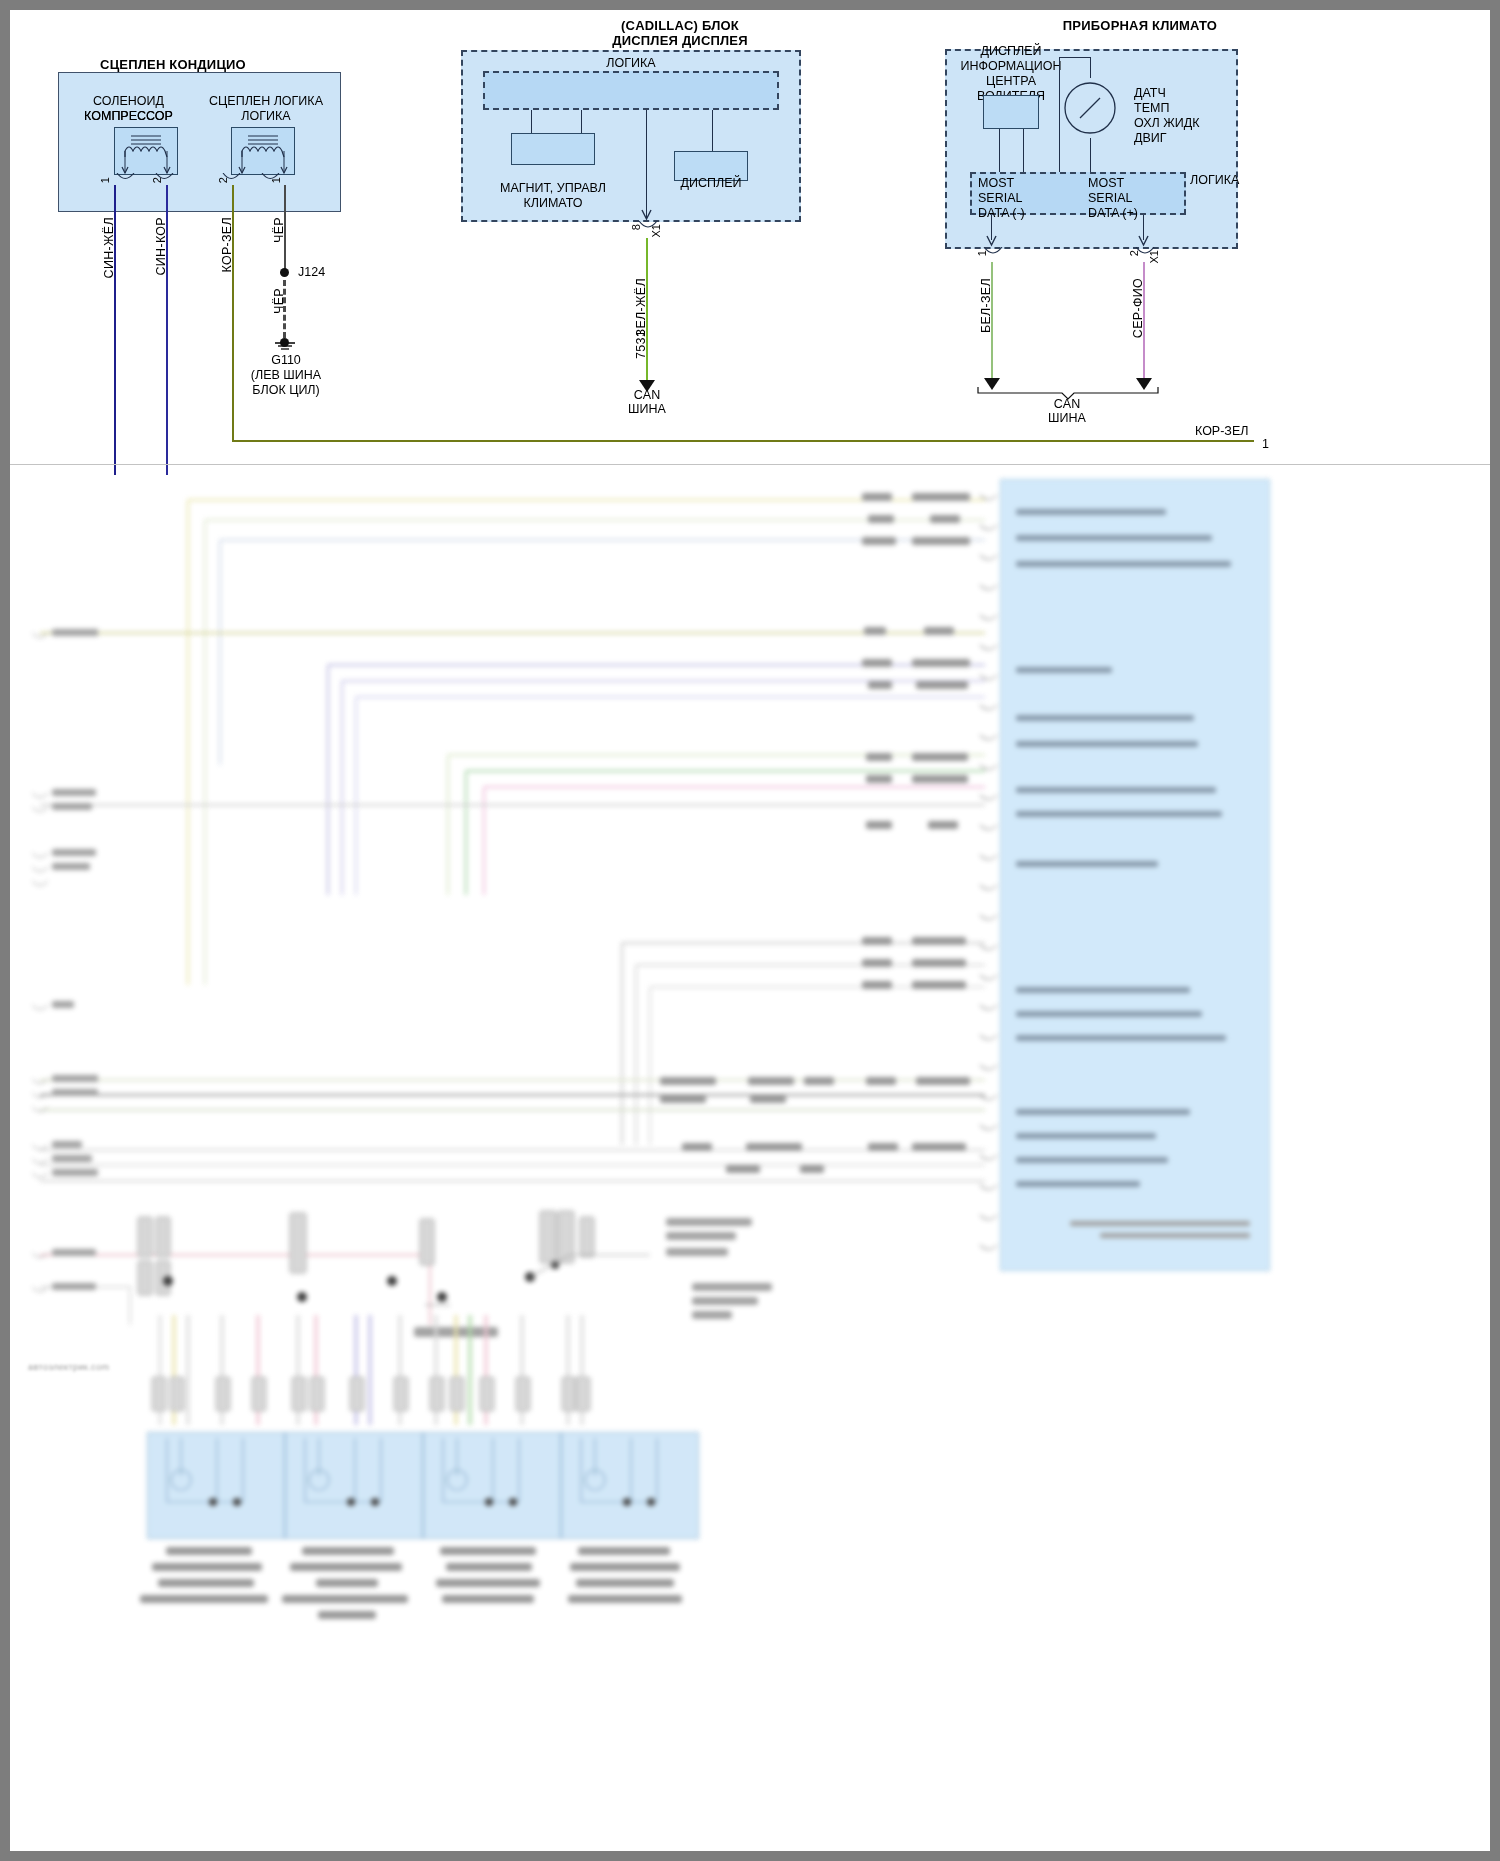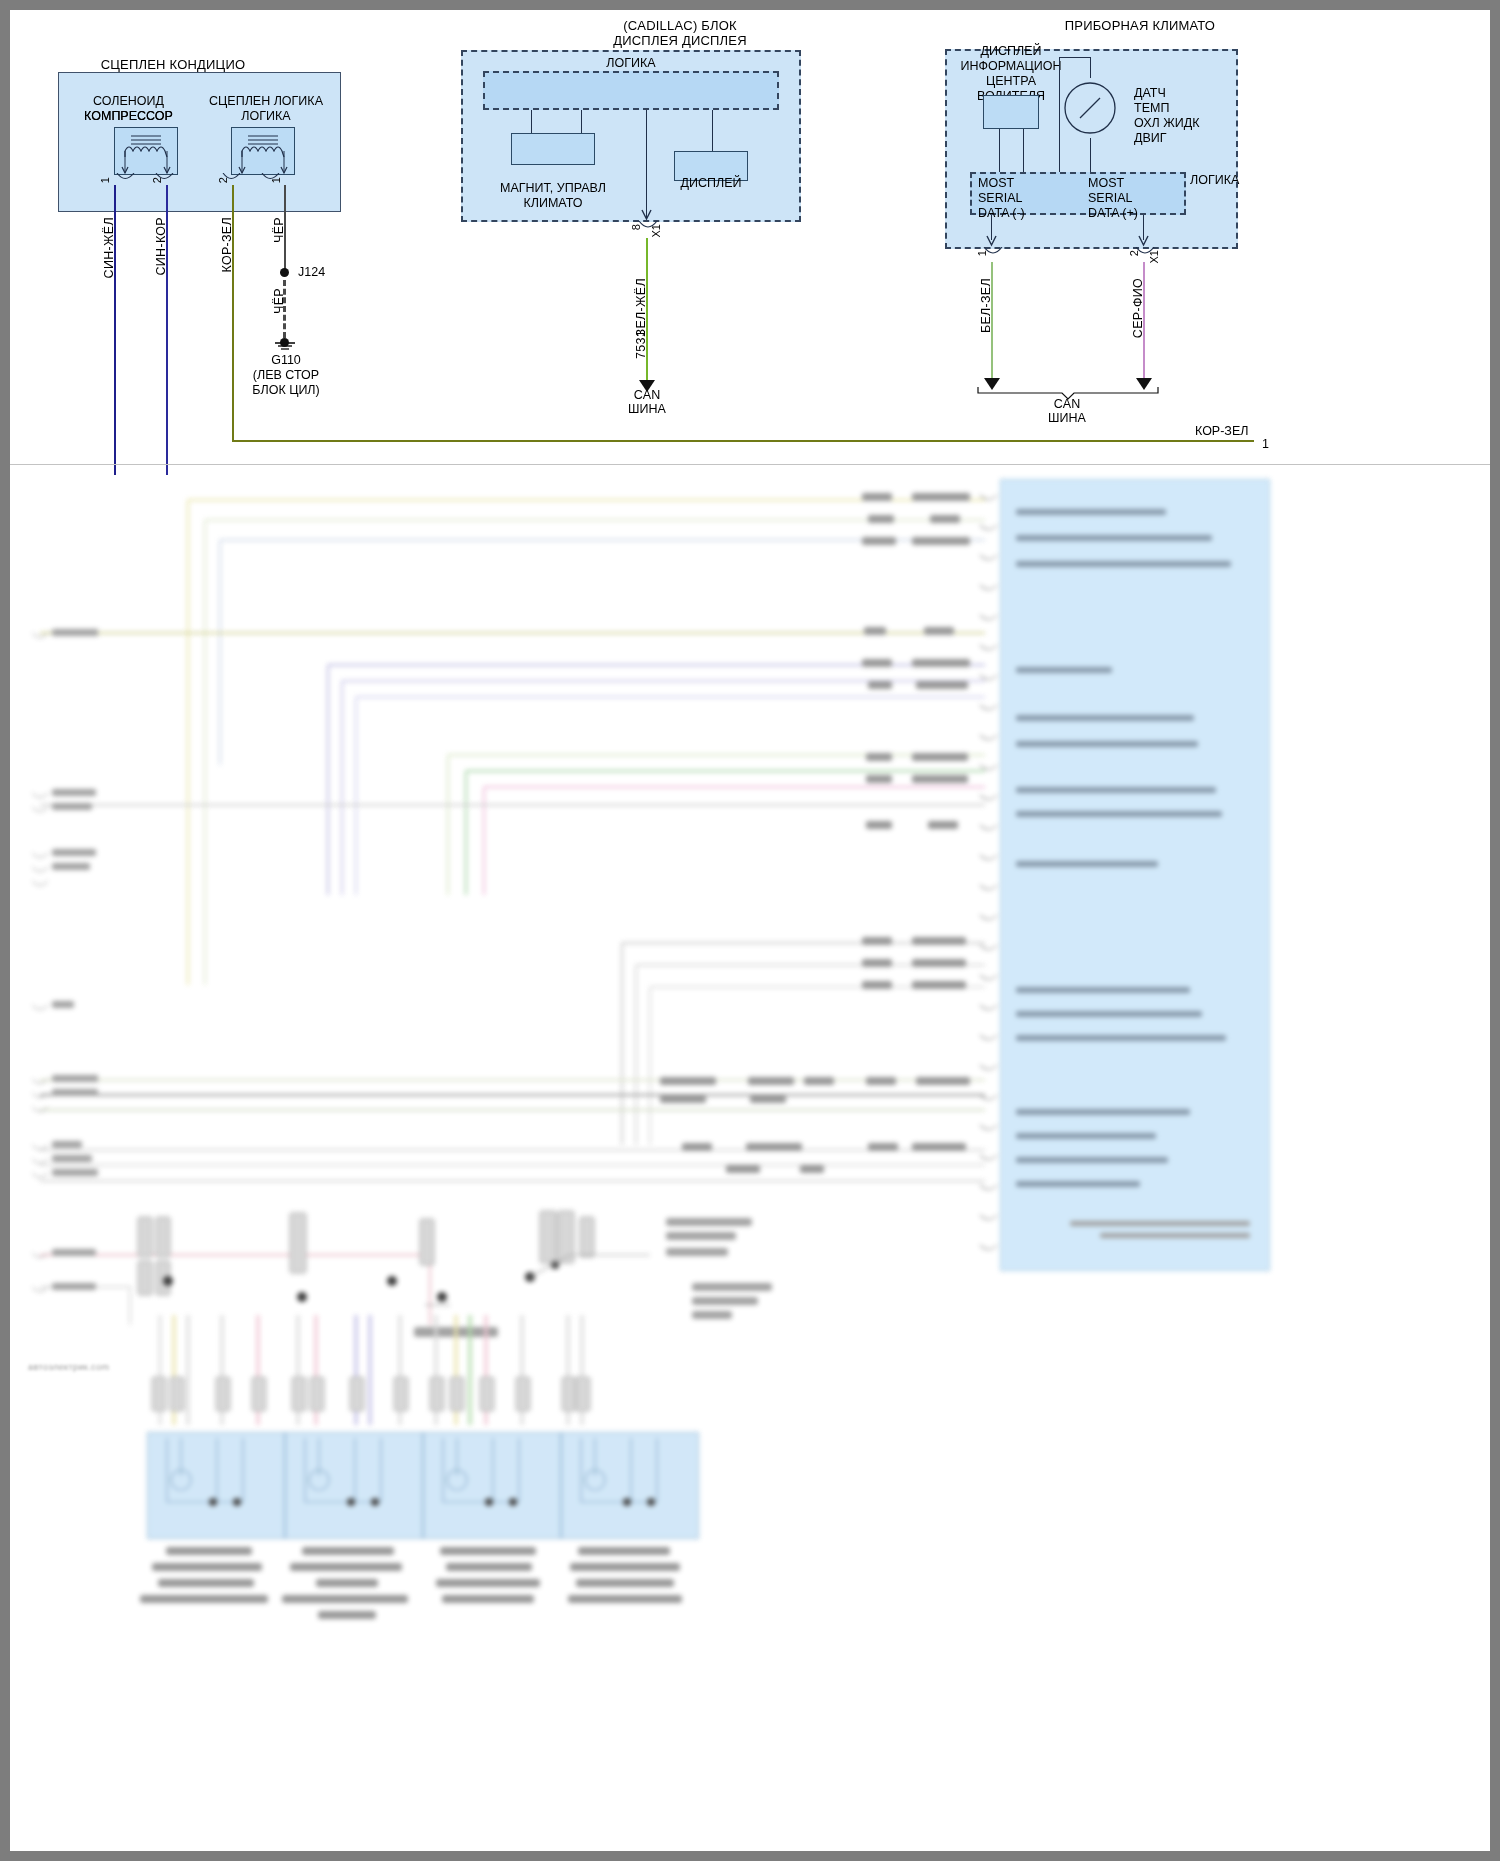--- a/index.html
+++ b/index.html
@@ -37,20 +37,21 @@
   .mod.dashed{border:2px dashed #33455e;background:#cde4f7;}
   .inner{
     position:absolute;background:#bcdcf5;border:1px solid #2b4a66;
     box-sizing:border-box;
   }
   .inner.dashed{border:2px dashed #33455e;background:#b6d8f4;}
   .ttl{
     position:absolute;text-align:center;
     font-size:13px;color:#000;line-height:15px;letter-spacing:.2px;
     white-space:pre-line;
+    font-weight:bold;
   }
   .lbl{
     position:absolute;font-size:12.5px;color:#000;line-height:15px;
     text-align:center;white-space:pre-line;
   }
   .lbl.left{text-align:left;}
   .vlbl{
     position:absolute;font-size:12.5px;color:#000;
     writing-mode:vertical-rl;transform:rotate(180deg);
     white-space:nowrap;letter-spacing:.3px;
@@ -172,21 +173,21 @@
     <div class="dashwire" style="left:273px;top:270px;height:58px;"></div>
     <div class="vlbl" style="left:262px;top:278px;">ЧЁР</div>
 
     <div class="dot" style="left:270px;top:328px;"></div>
     <svg class="abs" style="left:260px;top:330px;" width="30" height="14" viewBox="0 0 30 14">
       <line x1="5" y1="3" x2="25" y2="3" stroke="#111" stroke-width="1.6"></line>
       <line x1="8" y1="6" x2="22" y2="6" stroke="#111" stroke-width="1.4"></line>
       <line x1="11" y1="9" x2="19" y2="9" stroke="#111" stroke-width="1.3"></line>
     </svg>
     <div class="lbl" style="left:230px;top:343px;width:92px;">G110</div>
-    <div class="lbl" style="left:218px;top:358px;width:116px;">(ЛЕВ СТОР
+    <div class="lbl" style="left:218px;top:358px;width:116px;">(ЛЕВ ШИНА
 БЛОК ЦИЛ)</div>
 
     <div class="hline" style="left:222px;top:430px;width:1022px;border-top:2px solid #707a16;"></div>
     <div class="lbl left" style="left:1185px;top:414px;width:90px;">КОР-ЗЕЛ</div>
     <div class="lbl left" style="left:1252px;top:427px;width:20px;">1</div>
 
     <div class="ttl" style="left:510px;top:8px;width:320px;">(CADILLAC) БЛОК</div>
     <div class="ttl" style="left:510px;top:23px;width:320px;">ДИСПЛЕЯ ДИСПЛЕЯ</div>
 
     <div class="mod dashed" style="left:451px;top:40px;width:340px;height:172px;"></div>

